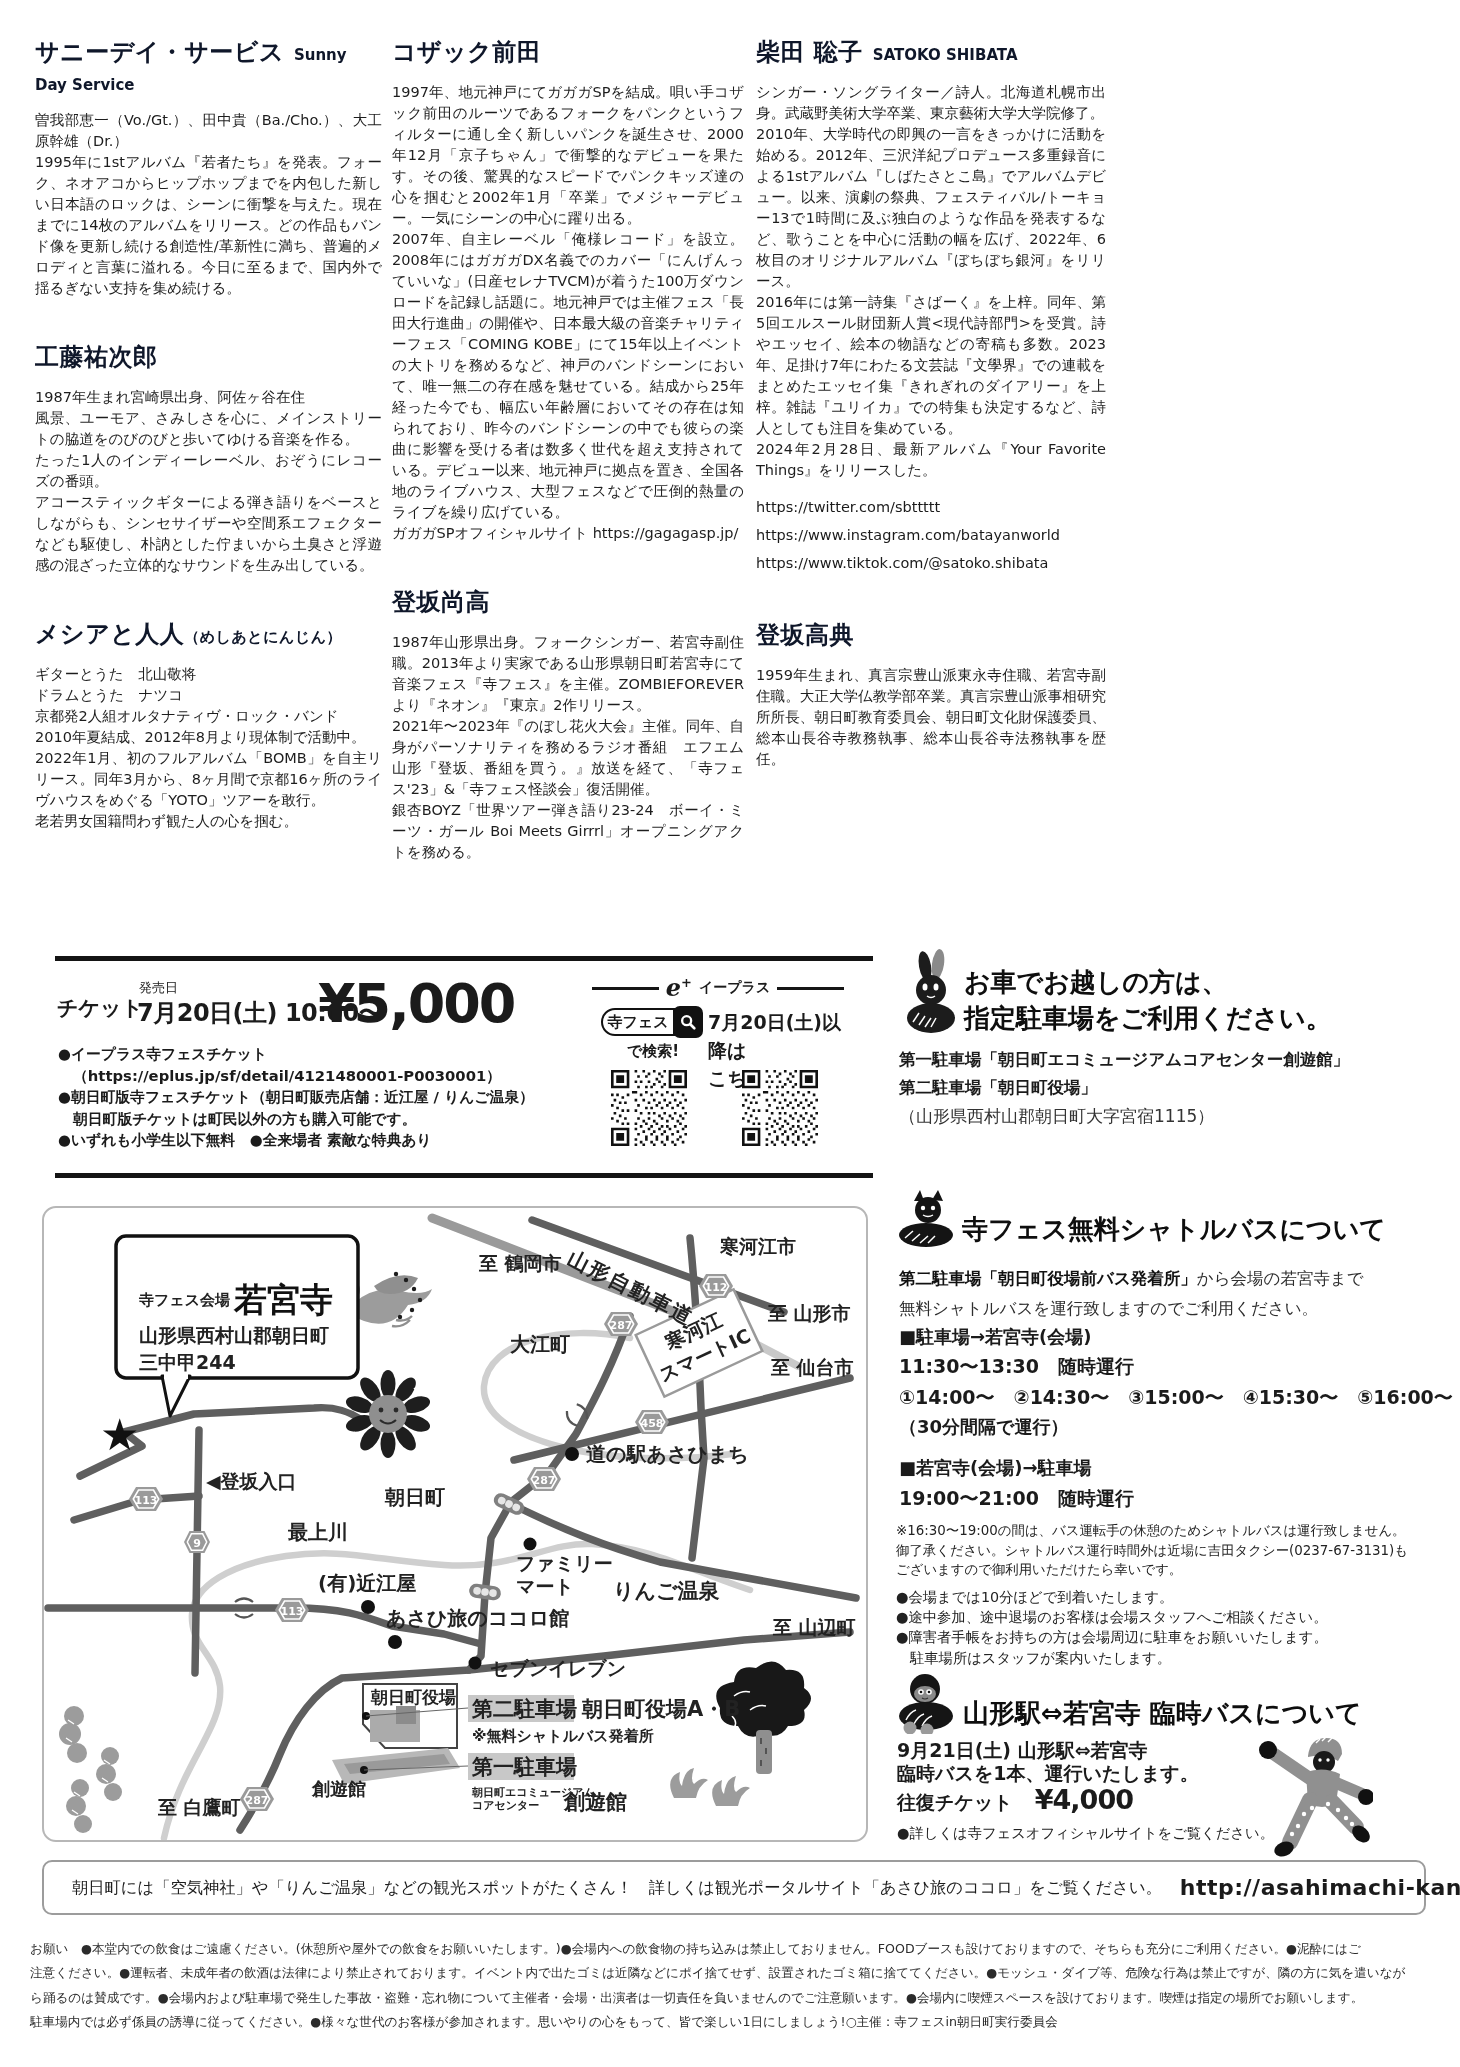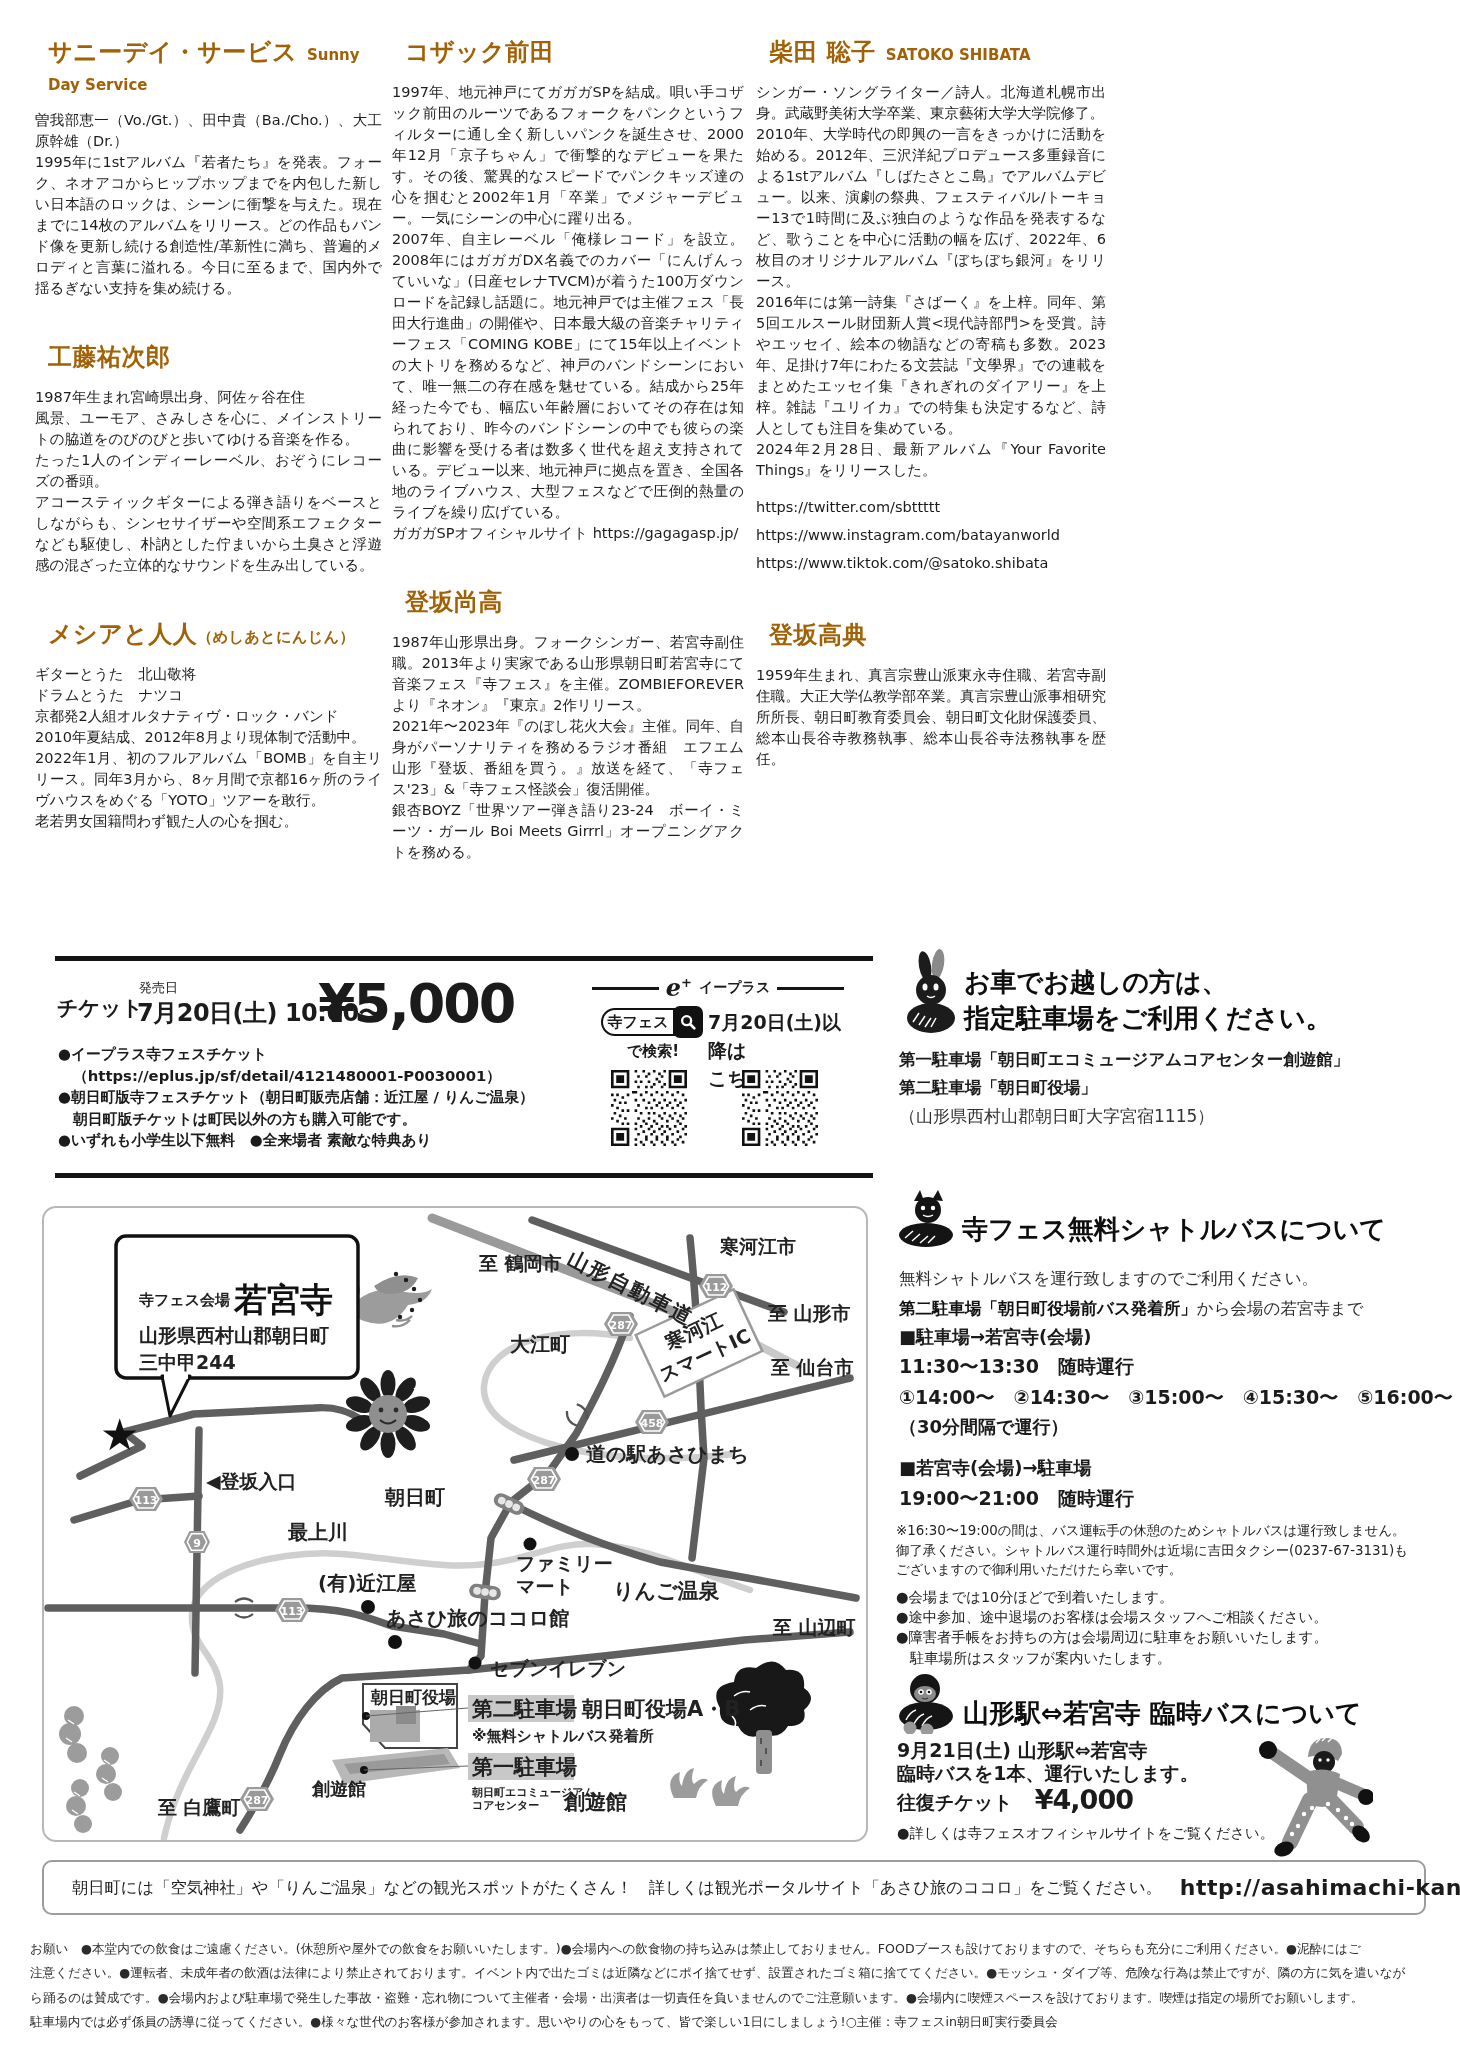--- a/index.html
+++ b/index.html
@@ -6,21 +6,21 @@
   html,body{margin:0;padding:0}
   body{width:1460px;height:2067px;position:relative;background:#fff;overflow:hidden;
        font-family:"DejaVu Sans","Liberation Sans",sans-serif;color:#1b1b1b}
   .abs{position:absolute}
   
   .col{position:absolute;top:36px}
   #col1{left:35px;width:347px}
   #col2{left:392px;width:352px}
   #col3{left:756px;width:350px}
   .artist{margin-bottom:42px}
-  h3.aname{font-size:24px;font-weight:800;margin:0 13px 14px;letter-spacing:.5px;color:#a16207}
+  h3.aname{font-size:24px;font-weight:800;margin:0 0 14px;letter-spacing:.5px;color:#0f172a}
   h3.aname .en{font-size:15px;margin-left:10px;letter-spacing:0}
   h3.aname .suffix{font-size:15px;font-weight:800}
   .artist p{font-size:14.5px;line-height:21px;margin:0;text-align:justify;color:#1d1d1d}
   .links{margin-top:12px}
   .links div{font-size:14.5px;line-height:28px}
   
   #rule-top{left:55px;top:956px;width:818px;height:5px;background:#141414}
   #rule-bottom{left:55px;top:1173px;width:818px;height:5px;background:#141414}
   #tk-label{left:57px;top:994px;font-size:21px;font-weight:800}
   #tk-release{left:139px;top:979px;font-size:13px;font-weight:400}
@@ -214,22 +214,22 @@
   <polygon points="35,10 41,0 46,11" fill="#141414"></polygon>
   <circle cx="31" cy="20" r="13" fill="#141414"></circle>
   <circle cx="26" cy="18" r="2.2" fill="#fff"></circle>
   <circle cx="36" cy="18" r="2.2" fill="#fff"></circle>
   <path d="M26,25 q5,3 10,0" stroke="#fff" stroke-width="1.4" fill="none"></path>
   <ellipse cx="29" cy="45" rx="27" ry="12" fill="#141414"></ellipse>
   <path d="M8,48 l8,-7 M15,51 l8,-7 M23,53 l8,-7 M31,53 l7,-7" stroke="#fff" stroke-width="1.5"></path>
 </svg>
 <div class="abs" id="sh-h">寺フェス無料シャトルバスについて</div>
 <div class="abs" id="sh-intro">
+  <div><b>第二駐車場「朝日町役場前バス発着所」</b><span>から会場の若宮寺まで</span></div>
   <div>無料シャトルバスを運行致しますのでご利用ください。</div>
-  <div><b>第二駐車場「朝日町役場前バス発着所」</b><span>から会場の若宮寺まで</span></div>
 </div>
 <div class="abs" id="sh-s1t">■駐車場→若宮寺(会場)</div>
 <div class="abs" id="sh-s1time">11:30〜13:30　随時運行</div>
 <div class="abs" id="sh-slots">①14:00〜　②14:30〜　③15:00〜　④15:30〜　⑤16:00〜</div>
 <div class="abs" id="sh-s1note">（30分間隔で運行）</div>
 <div class="abs" id="sh-s2t">■若宮寺(会場)→駐車場</div>
 <div class="abs" id="sh-s2time">19:00〜21:00　随時運行</div>
 <div class="abs" id="sh-notes">
   <div>※16:30〜19:00の間は、バス運転手の休憩のためシャトルバスは運行致しません。</div>
   <div>御了承ください。シャトルバス運行時間外は近場に吉田タクシー(0237-67-3131)も</div>

